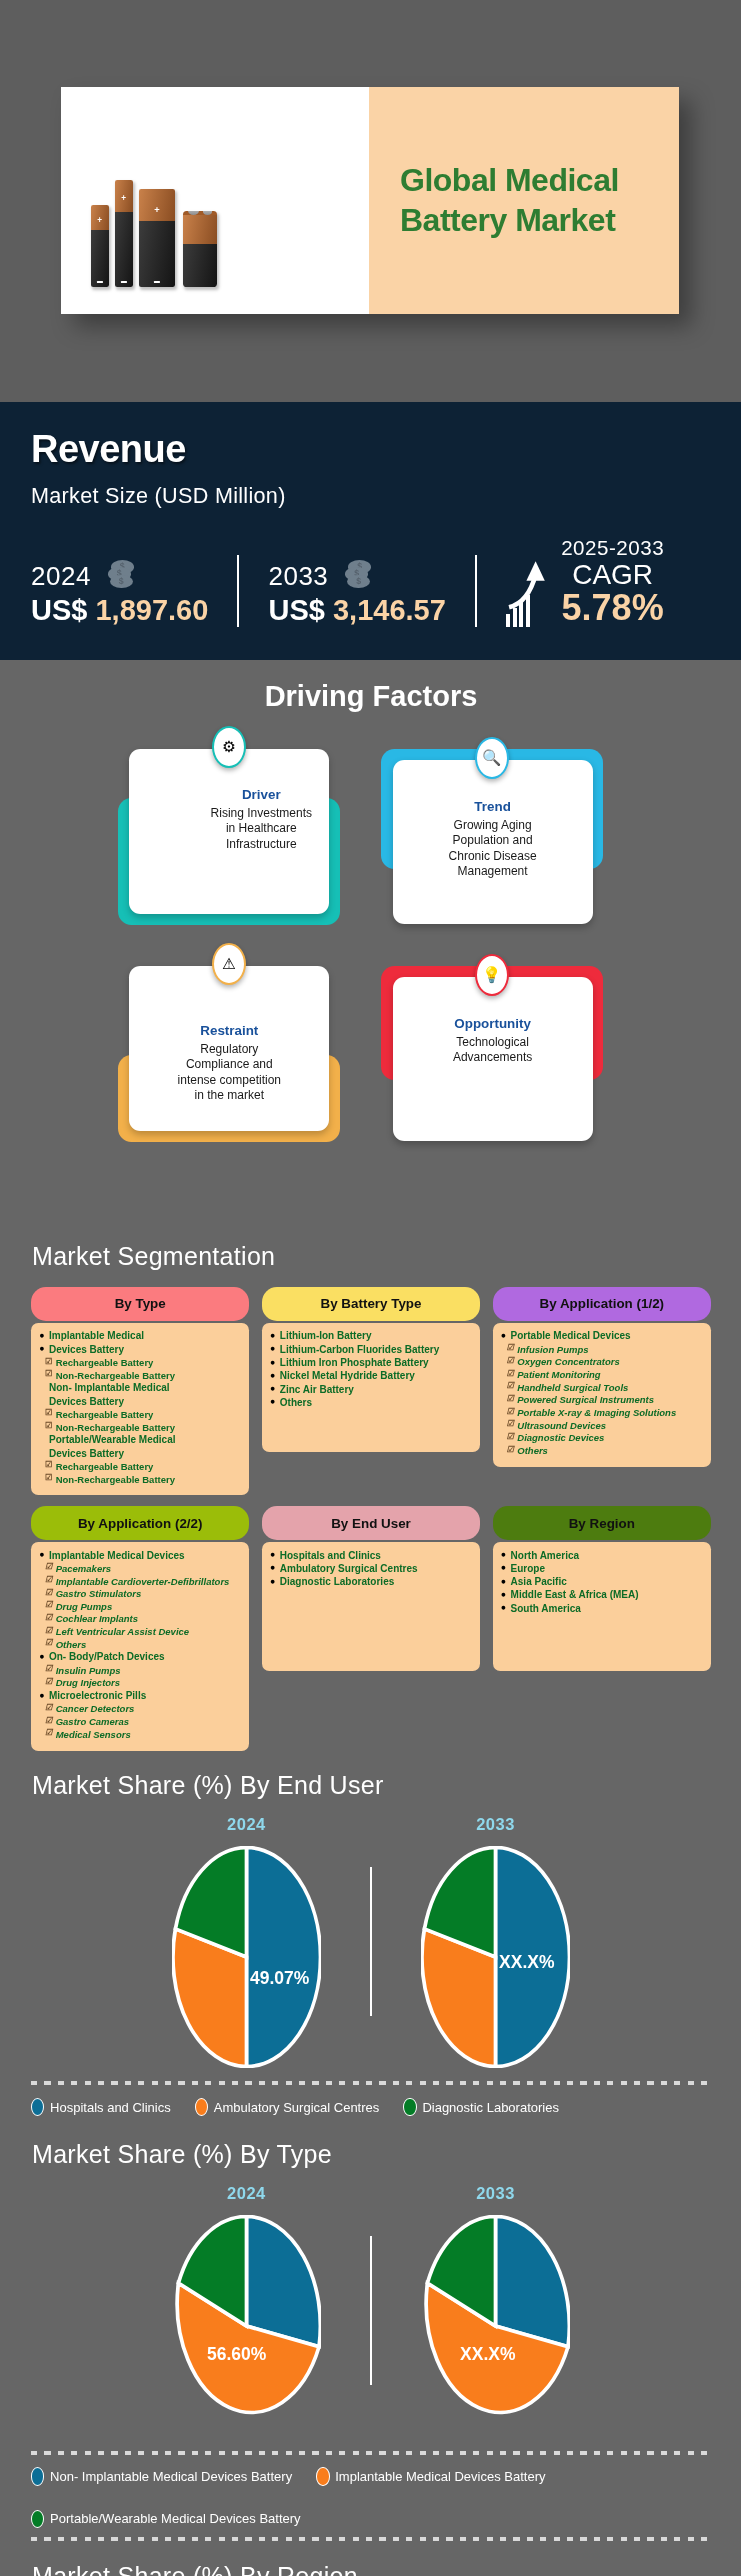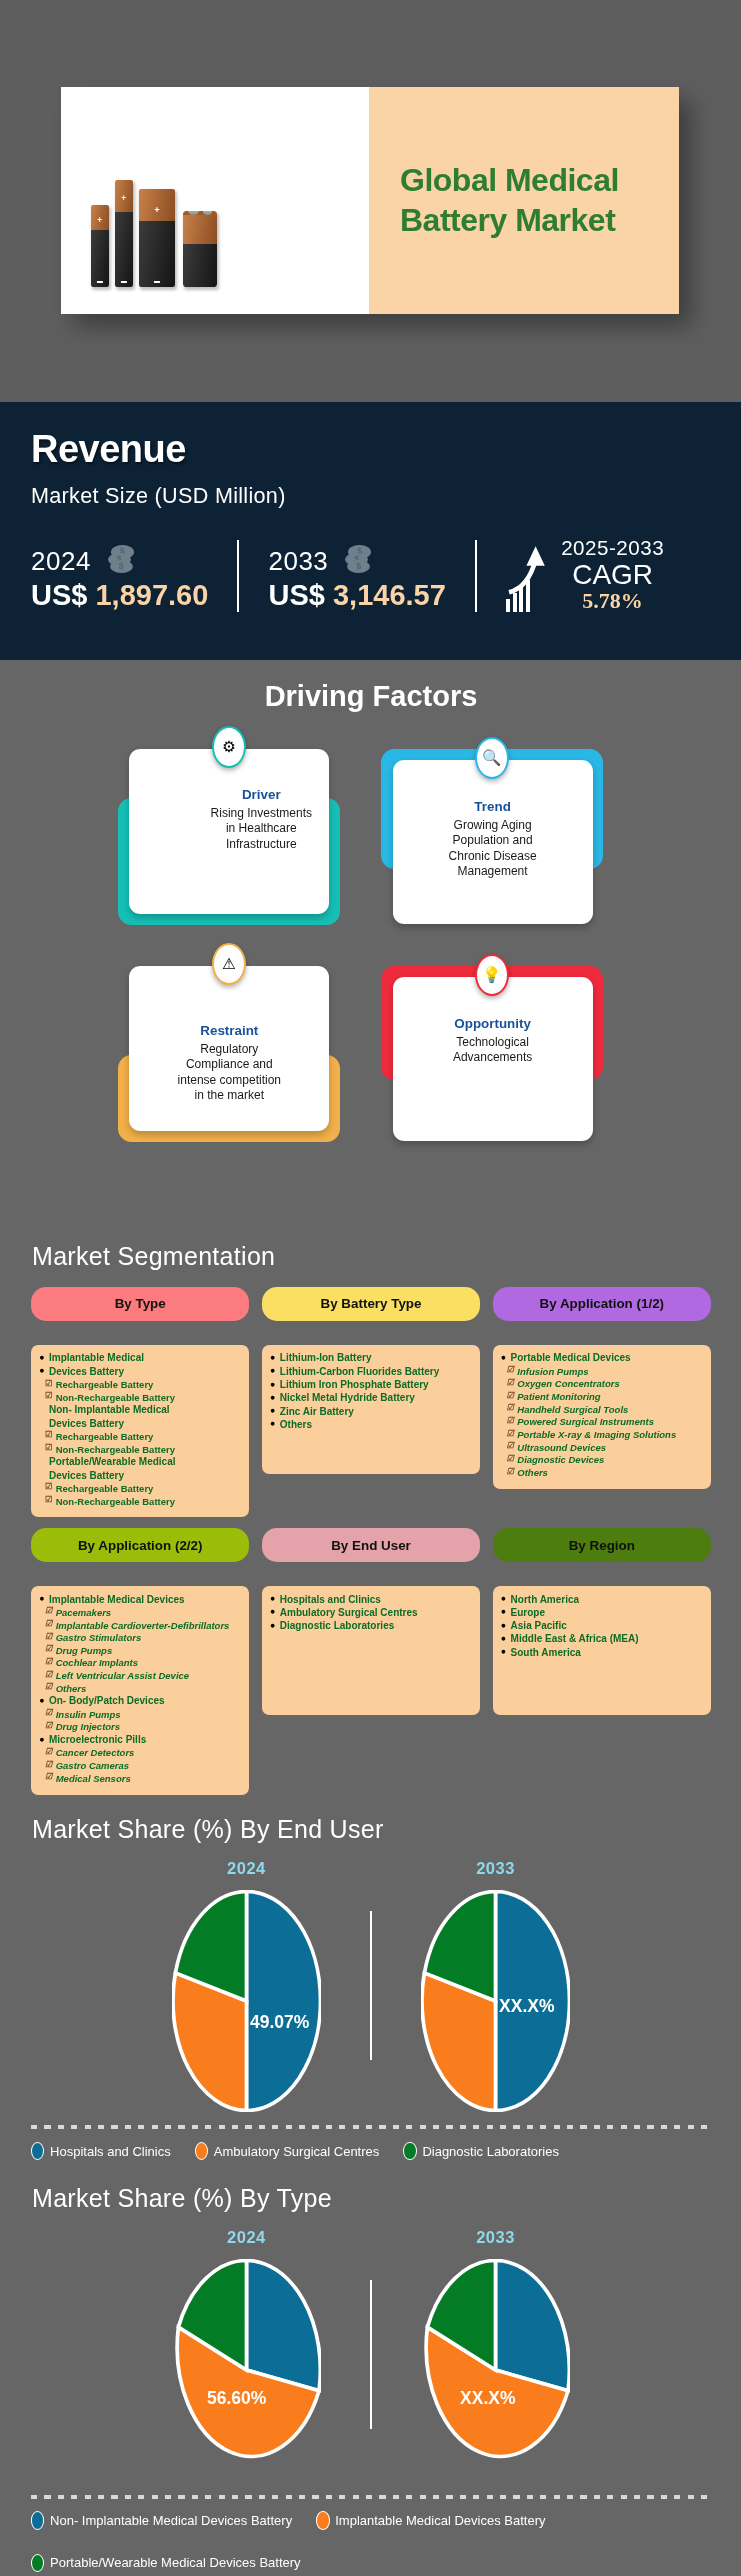--- a/index.html
+++ b/index.html
@@ -56,21 +56,21 @@
   .coin i { position:absolute; width:23px; height:13.4px; border-radius:50%; background:#6f7f8c;
             display:block; font-style:normal; color:#56626d; font-size:8.8px; text-align:center;
             line-height:13.4px; font-weight:bold;}
   .divider-v { width:2.1px; height:72px; background:#fff; margin:0 29px; align-self:flex-end; }
   .cagr-wrap { display:flex; align-items:flex-end; }
   .arrow-chart { width:49px; height:67px; position:relative; margin-right:6.2px; }
   .bar { position:absolute; bottom:0; width:4.1px; background:#fff; }
   .cagr-text { text-align:center; }
   .cagr-years { color:#fff; font-size:20.6px; letter-spacing:0.5px;}
   .cagr-label { color:#fff; font-size:28px; font-weight:500; line-height:1; margin-top:1px;}
-  .cagr-val { color:#fad3a6; font-size:22px; font-weight:bold; line-height:1.05;font-family:Liberation Serif, serif;}
+  .cagr-val { color:#fad3a6; font-size:36px; font-weight:bold; line-height:1.05;}
 
   
   .sec-h1 { color:#fff; font-weight:bold; font-size:29px; text-align:center; }
   .sec-h2 { color:#fff; font-size:25px; font-weight:300; padding-left:32px; letter-spacing:0.3px;}
 
   
   .drivers { width:742px; height:577px; padding-top:19.6px; position:relative;}
   .dgrid { display:grid; grid-template-columns:1fr 1fr; row-gap:37px; column-gap:20.6px;
            padding:31px 118px 0 118px; }
   .dcard { position:relative; height:180px; }
@@ -83,21 +83,21 @@
      box-shadow:0 2.6px 5.2px rgba(0,0,0,.3);}
   .dtitle { color:#19519b; font-weight:bold; font-size:13.4px; margin-bottom:4.1px;}
   .dtext { color:#1a1a1a; font-size:12px; line-height:1.3; font-weight:300;}
 
   
   .segmentation { width:742px; padding-top:5.2px; }
   .seg-grid { display:grid; grid-template-columns:repeat(3,1fr); gap:10.3px 12.4px;
               padding:15.5px 31px 0 31px;}
   .seg-col {}
   .seg-head { border-radius:15px; text-align:center; font-weight:bold; font-size:13.4px;
-     color:#111; padding:9.8px 2.1px; margin-bottom:24px; }
+     color:#111; padding:9.8px 2.1px; margin-bottom:2px; }
   .seg-body { background:#fbcf9b; border-radius:7.2px; padding:7.2px 8.2px 9.3px; min-height:129px;}
   .seg-body ul { list-style:none; }
   .seg-body li { color:#0c6b26; font-weight:bold; font-size:10px; line-height:1.28;
      margin-bottom:0.5px; position:relative; padding-left:9.8px;}
   .seg-body li.b1x::before { content:"\25CF"; position:absolute; left:0; top:-0.5px; color:#000; font-size:8.8px;}
   .seg-body li.b2x { padding-left:16.5px; font-size:9.5px; }
   .seg-body li.b2x::before { content:"\2611"; position:absolute; left:5.7px; top:-0.5px; color:#6b4a28; font-size:8.2px; }
   .seg-body li.plain { padding-left:9.8px; }
   .seg-body li.ital { font-style:italic; }
 

